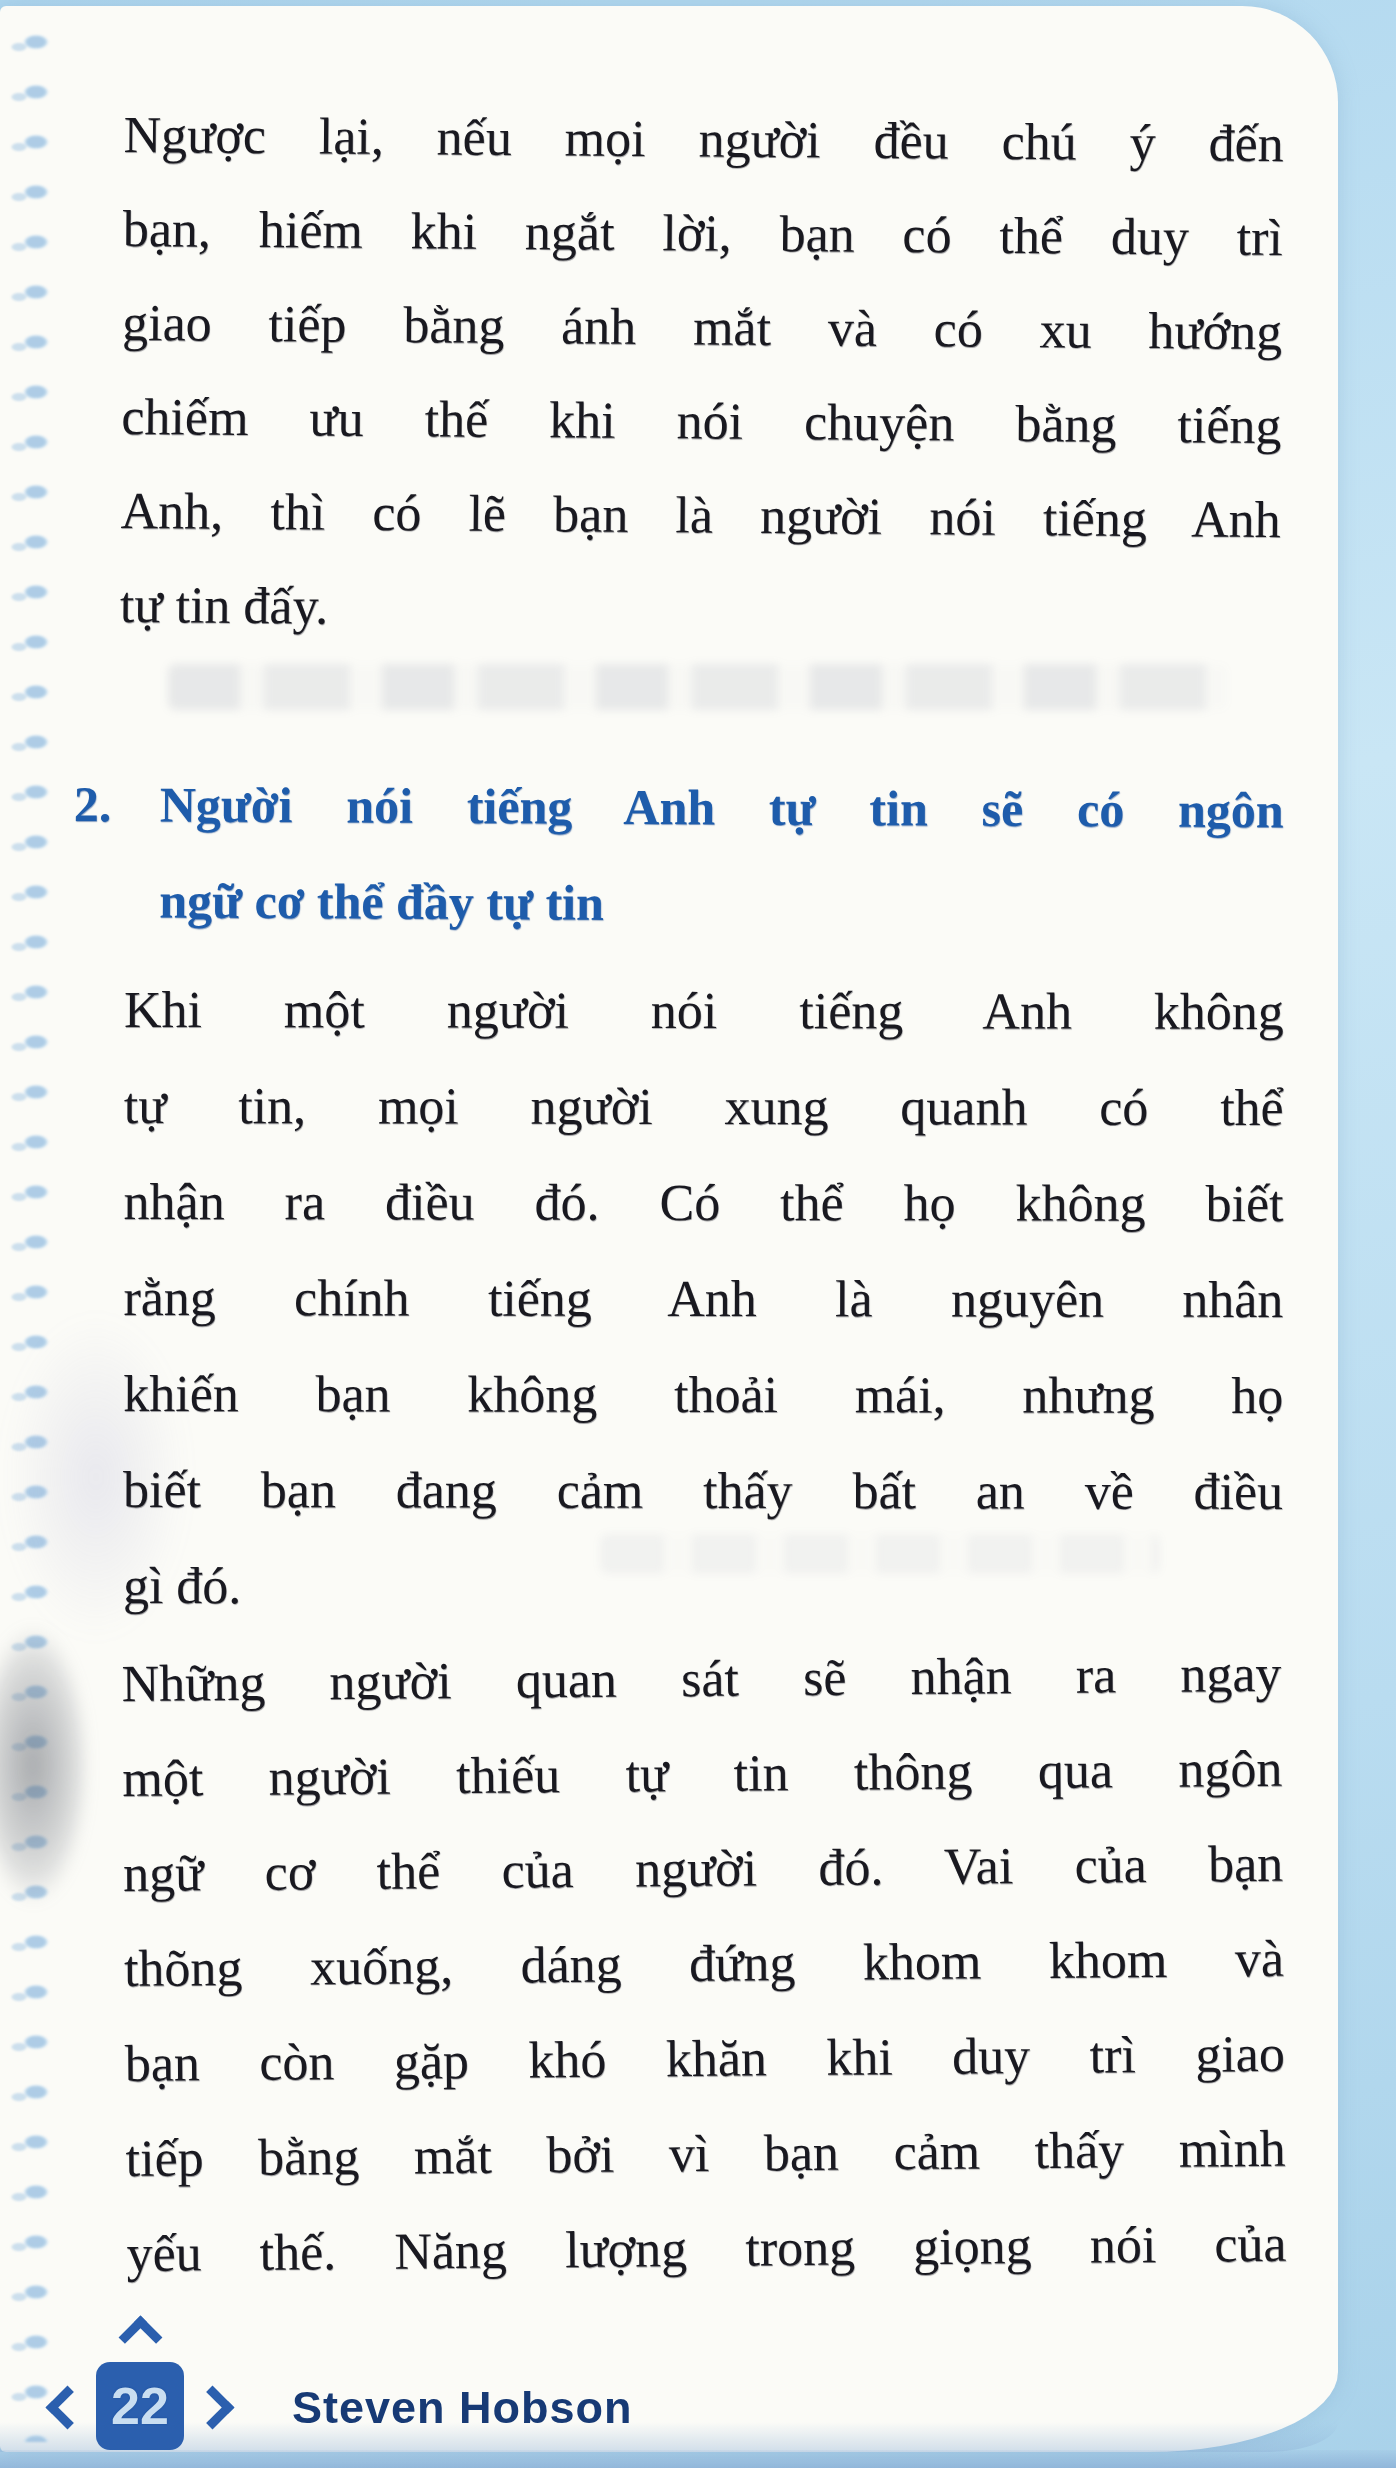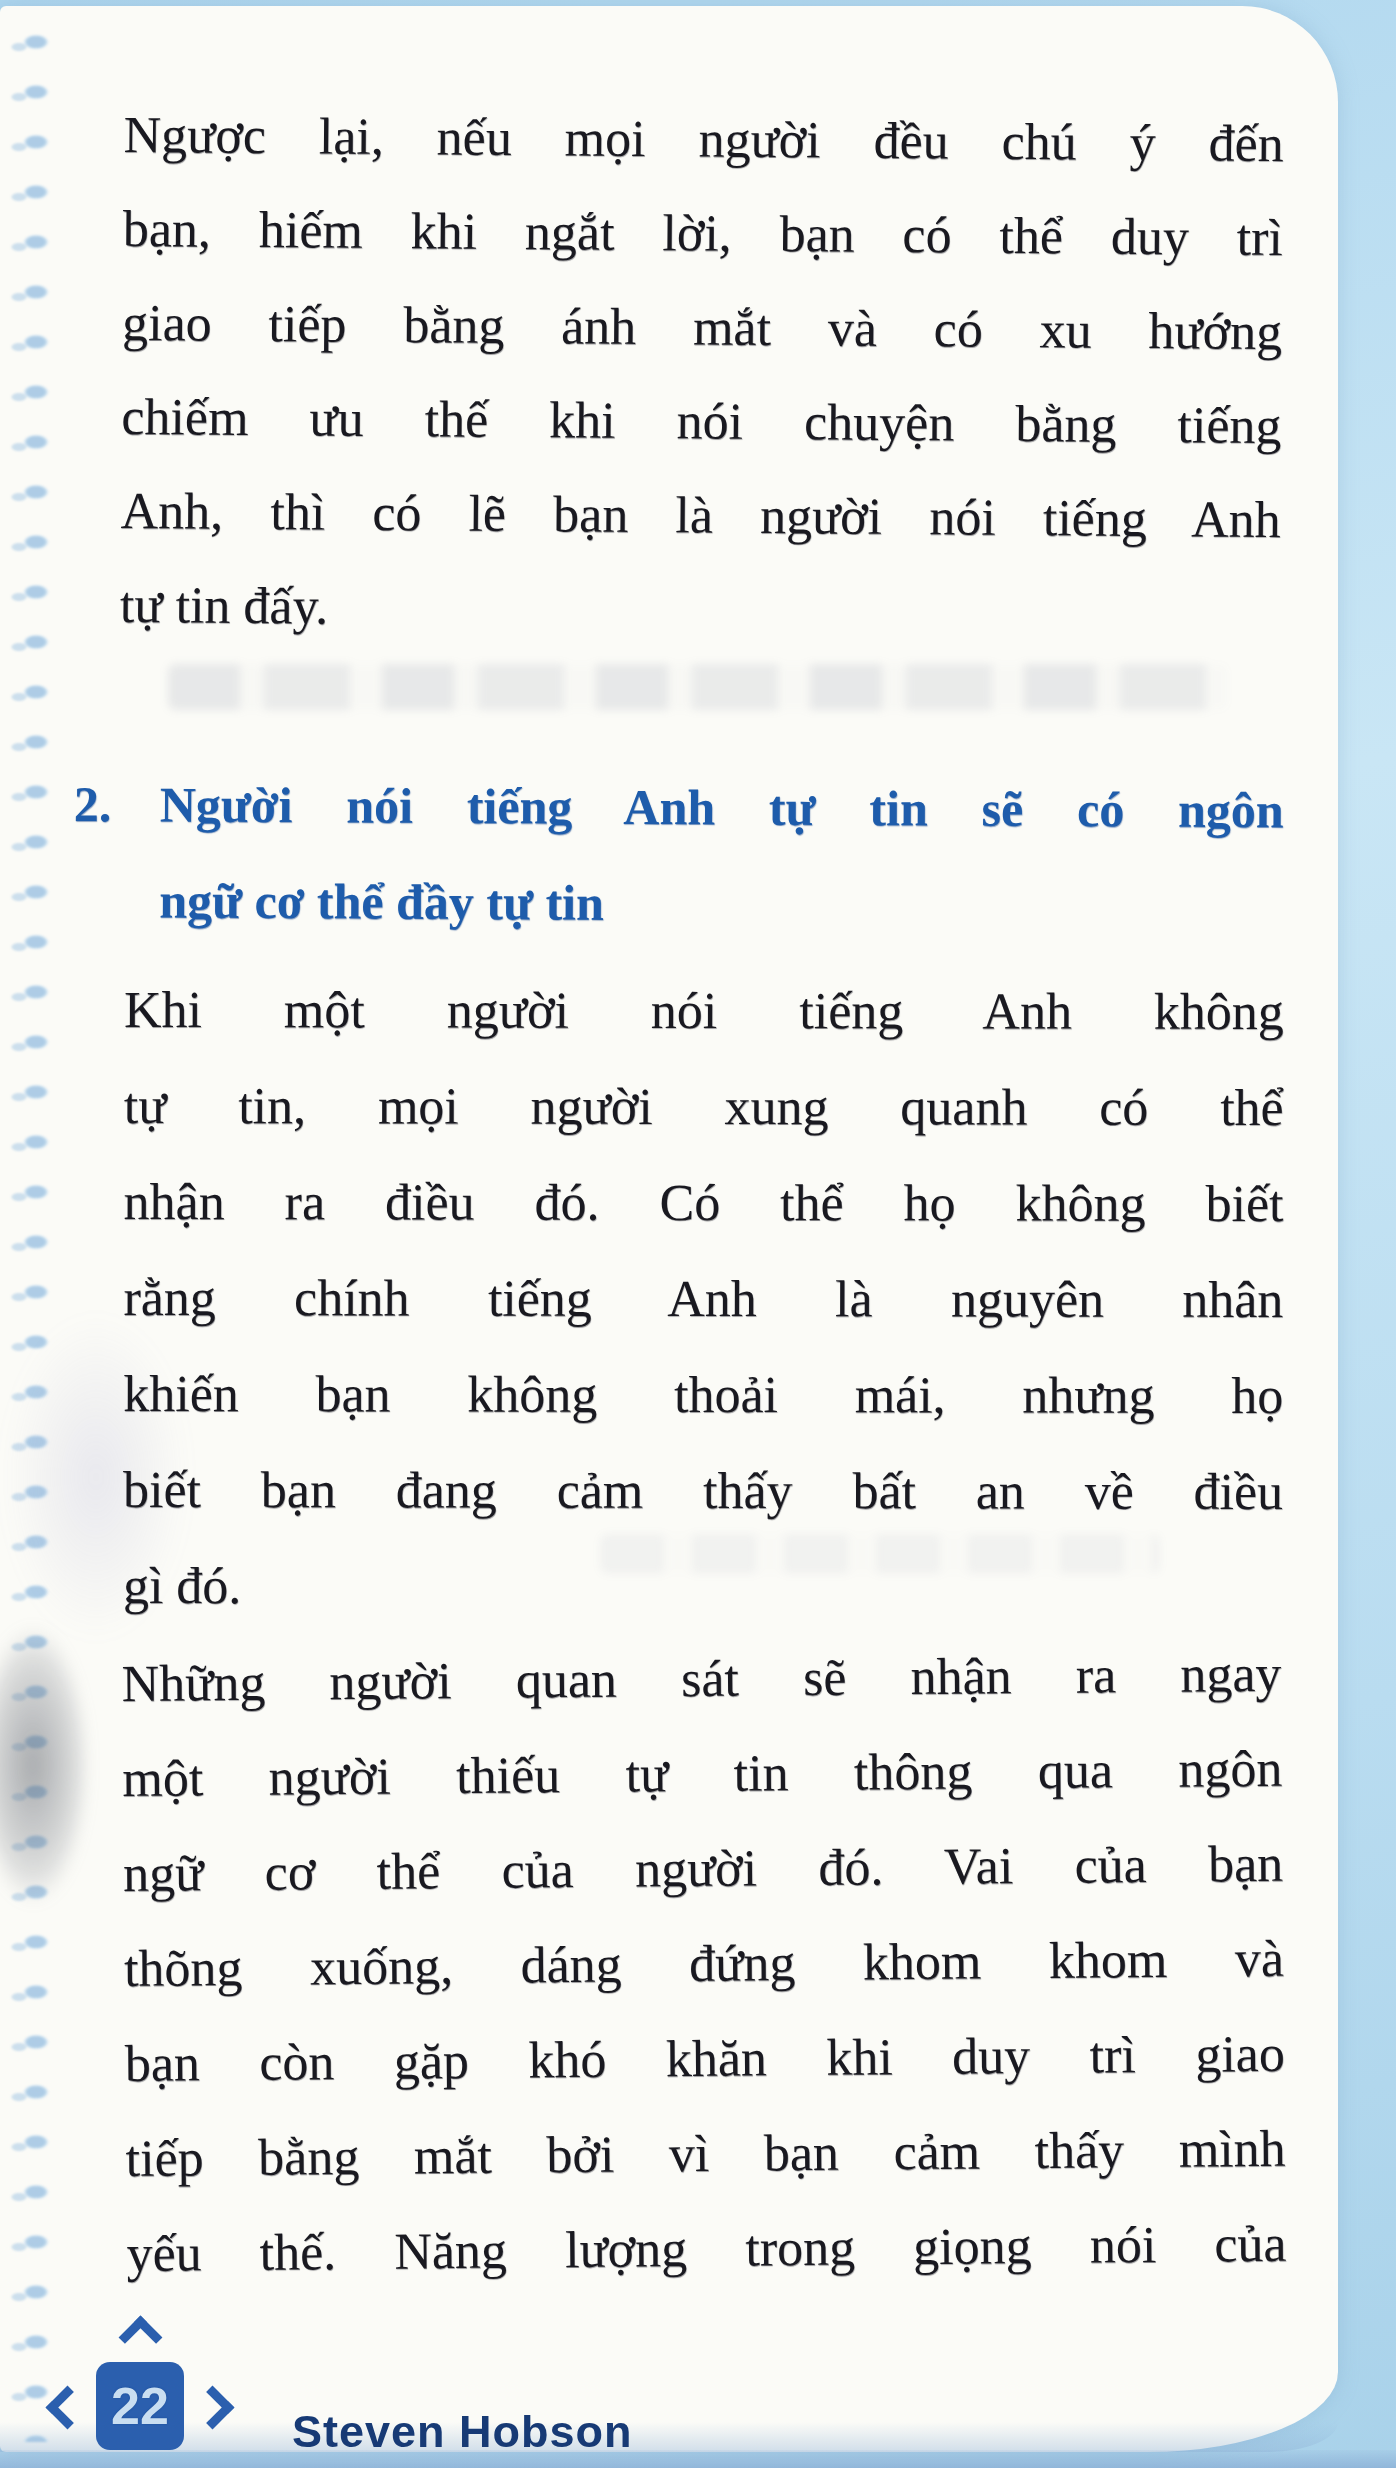--- a/index.html
+++ b/index.html
@@ -79,21 +79,20 @@
     border:0 solid var(--badge-blue,#2b5fae);border-right-width:9px;border-bottom-width:9px}
   .chev-left {left:-44px;top:30px;transform:rotate(135deg)}
   .chev-right{right:-44px;top:30px;transform:rotate(-45deg)}
   .chev-up   {left:29px;top:-40px;transform:rotate(225deg)}
   .chev-down {left:29px;bottom:-40px;transform:rotate(45deg)}
   .author{
     position:absolute;left:292px;top:30px;
     font-family:"Liberation Sans","DejaVu Sans",sans-serif;
     font-size:45px;font-weight:600;letter-spacing:1px;
     color:var(--author-navy,#173a75);
-    margin-top:24px;
   }
   
   .bottom-band{position:absolute;left:0;right:0;bottom:0;height:18px;
     background:linear-gradient(180deg,rgba(150,180,215,.15),rgba(125,160,205,.55))}
 </style>
 </head>
 <body>
 
 <div class="scene">
 

